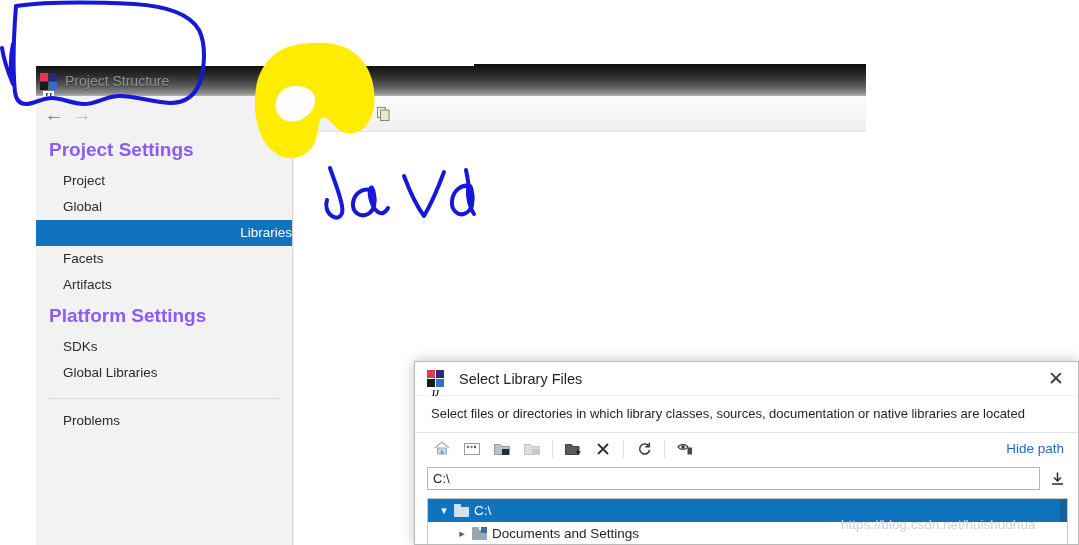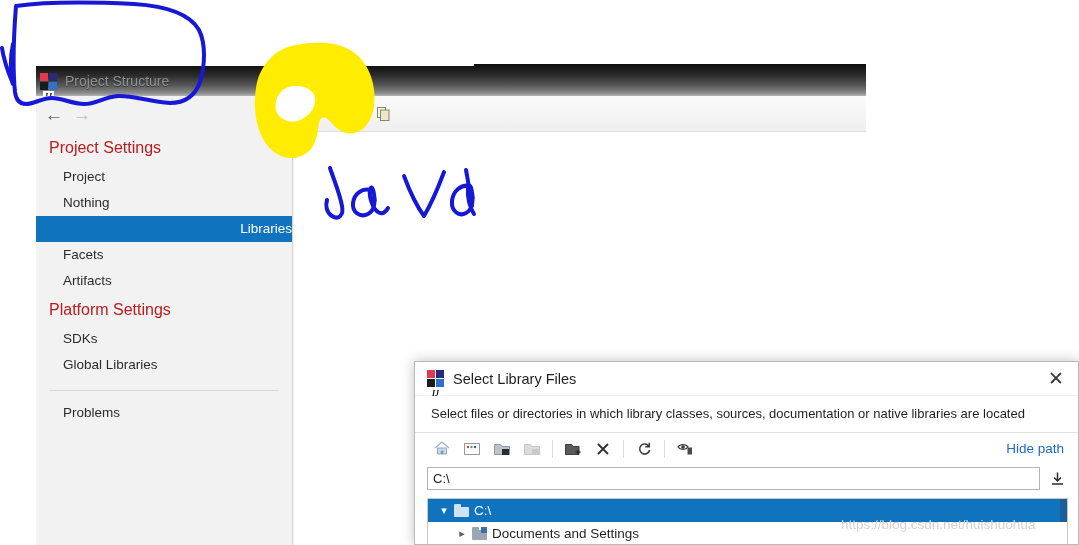--- a/index.html
+++ b/index.html
@@ -44,21 +44,21 @@
 
   
   #ps-nav{position:absolute;left:0;top:0;width:257px;height:36px;display:flex;align-items:center;padding-left:4px;box-sizing:border-box;}
   #ps-nav .arw{width:28px;height:28px;display:flex;align-items:center;justify-content:center;font-size:19px;line-height:1;}
   #ps-nav .arw.back{color:#6a6a6a;}
   #ps-nav .arw.fwd{color:#bdbdbd;}
 
   
   #ps-sidebar{position:absolute;left:0;top:36px;width:257px;height:413px;background:#f2f2f2;
     border-right:1px solid #d6d6d6;box-sizing:border-box;}
-  .grp-header{font-size:16px;font-weight:normal;color:#b91c1c;padding:7px 0 7px 13px;}
+  .grp-header{font-size:19px;font-weight:bold;color:#8b5cf6;padding:7px 0 7px 13px;}
   .nav-item{font-size:13.5px;color:#2b2b2b;padding:5px 0 5px 27px;line-height:16px;}
   .nav-item.selected{background:#1073bd;color:#ffffff;text-align:right;}
   .side-divider{height:1px;background:#d8d8d8;margin:12px 13px 0 13px;}
   .nav-item.problems{padding-top:14px;}
 
   
   #ps-content{position:absolute;left:258px;top:0;width:572px;height:449px;background:#ffffff;}
   #lib-toolbar{
     position:absolute;left:0;top:0;width:572px;height:36px;
     background:linear-gradient(to bottom,#fbfbfb,#efefef);
@@ -72,21 +72,21 @@
   #lib-empty .msg{margin-top:297px;color:#9b9b9b;font-size:13.5px;white-space:nowrap;}
 
   
   #dlg{
     position:absolute;left:414px;top:361px;width:665px;height:184px;
     background:#ffffff;border:1px solid #b9b9b9;box-shadow:0 0 12px rgba(0,0,0,.25);
     box-sizing:border-box;overflow:hidden;
   }
   #dlg-title{height:34px;display:flex;align-items:center;padding:0 8px 0 12px;box-sizing:border-box;
     border-bottom:1px solid #efefef;}
-  #dlg-title .t{margin-left:9px;font-size:14.5px;color:#1f1f1f;flex:1;}
+  #dlg-title .t{margin-left:15px;font-size:14.5px;color:#1f1f1f;flex:1;}
   #dlg-close{width:28px;height:26px;display:flex;align-items:center;justify-content:center;
     color:#3a3a3a;font-size:19px;line-height:1;}
   #dlg-desc{padding:10px 16px 11px 16px;font-size:13px;color:#1f1f1f;white-space:nowrap;}
   #dlg-toolbar{height:32px;border-top:1px solid #e3e3e3;display:flex;align-items:center;
     padding:0 8px 0 12px;box-sizing:border-box;gap:0px;}
   #dlg-toolbar .ic{width:30px;height:26px;display:flex;align-items:center;justify-content:center;}
   #dlg-toolbar .vsep{width:1px;height:18px;background:#dcdcdc;margin:0 5px;}
   #dlg-toolbar .spacer{flex:1;}
   #hide-path{color:#1b6ac9;font-size:13.5px;padding-right:6px;}
 
@@ -141,21 +141,21 @@
   <div id="ps-body">
 
     <div id="ps-nav">
       <span class="arw back">←</span>
       <span class="arw fwd">→</span>
     </div>
 
     <div id="ps-sidebar">
       <div class="grp-header">Project Settings</div>
       <div class="nav-item">Project</div>
-      <div class="nav-item">Nothing</div>
+      <div class="nav-item">Global</div>
       <div class="nav-item selected">Libraries</div>
       <div class="nav-item">Facets</div>
       <div class="nav-item">Artifacts</div>
       <div class="grp-header">Platform Settings</div>
       <div class="nav-item">SDKs</div>
       <div class="nav-item">Global Libraries</div>
       <div class="side-divider"></div>
       <div class="nav-item problems">Problems</div>
     </div>
 

